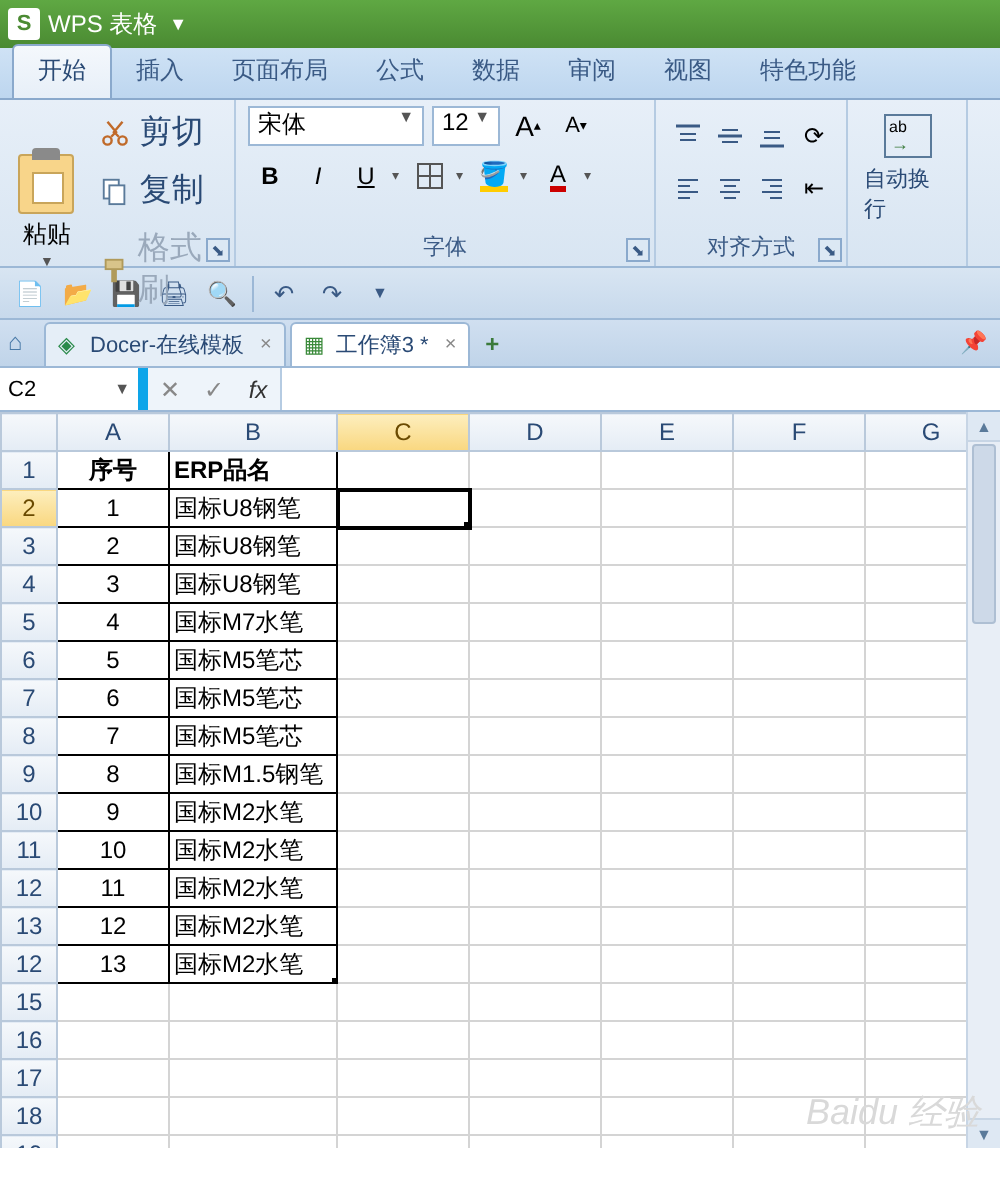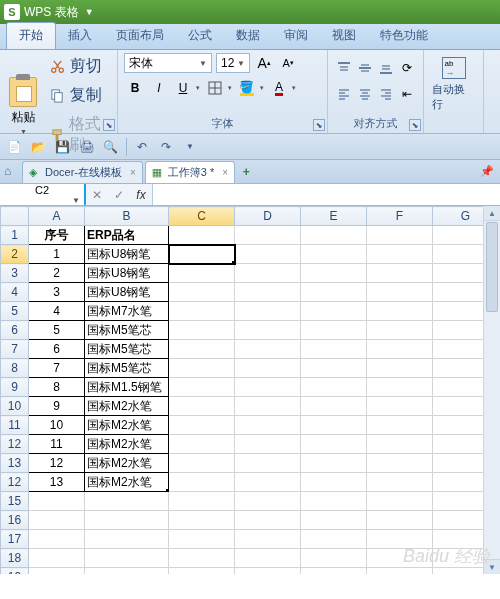--- a/index.html
+++ b/index.html
@@ -25,21 +25,21 @@
 .paste-icon::before { content:""; position:absolute; top:-4px; left:6px; width:14px; height:6px; background:#8a8a8a; border-radius:2px 2px 0 0; }
 .paste-icon::after { content:""; position:absolute; top:8px; left:6px; right:4px; bottom:4px; background:#fff; border:1px solid #c9a55a; }
 .small-btns { display:flex; flex-direction:column; gap:2px; margin-left:4px; }
 .small-btn { display:flex; align-items:center; gap:4px; padding:2px 4px; font-size:16px; color:#2a4a75; border:1px solid transparent; border-radius:2px; }
 .sicon { width:16px; height:16px; display:inline-flex; align-items:center; justify-content:center; }
 .scissors svg, .copy-ic svg, .brush svg { width:15px; height:15px; }
 .small-btn.disabled { color:#9aa9bb; }
 
 
 .font-row { display:flex; gap:4px; align-items:center; }
-.fselect { background:#fff; border:1px solid #9cb8d6; height:20px; display:flex; align-items:center; padding:0 4px; font-size:12px; }
+.fselect { background:#fff; border:1px solid #9cb8d6; height:20px; display:flex; align-items:flex-start; padding:0 4px; font-size:12px; }
 .font-name { width:88px; }
 .font-size { width:34px; }
 .drop-arr { margin-left:auto; font-size:8px; color:#555; }
 .aa-btn { width:20px; height:20px; display:flex; align-items:center; justify-content:center; border:1px solid transparent; }
 .font-row2 { display:flex; gap:2px; margin-top:4px; }
 .fbtn { width:22px; height:22px; display:flex; align-items:center; justify-content:center; border:1px solid transparent; border-radius:2px; font-family:"Times New Roman",serif; }
 .color-u { border-bottom:3px solid #c00; line-height:1; }
 .split { width:6px; font-size:7px; color:#555; display:flex; align-items:center; }
 
 
@@ -64,21 +64,21 @@
 .home-ic { position:absolute; left:4px; width:16px; height:16px; color:#4a7aa8; }
 .doctab { height:22px; display:flex; align-items:center; padding:0 6px; gap:4px; border:1px solid #9cb8d6; border-bottom:none; background:#e5eef7; margin-right:2px; border-radius:3px 3px 0 0; font-size:11px; color:#2a4a75; max-width:150px; }
 .doctab.active { background:#fff; }
 .doctab .x { font-size:10px; color:#888; margin-left:4px; }
 .doc-ic { width:12px; height:12px; }
 .plus-tab { width:18px; display:flex; align-items:center; justify-content:center; color:#3a7a3a; font-weight:bold; }
 .doctabs .pin { margin-left:auto; margin-right:6px; color:#3a5a85; font-size:11px; }
 
 
 .fbar { height:22px; display:flex; border-bottom:1px solid #9cb8d6; background:#eef4fa; }
-.namebox { width:86px; border-right:2px solid #0ea5e9; background:#fff; display:flex; align-items:center; padding:0 4px; font-size:11px;flex-direction:column; }
+.namebox { width:74px; border-right:5px solid #0ea5e9; background:#fff; display:flex; align-items:center; padding:0 4px; font-size:11px; }
 .namebox .drop-arr { font-size:8px; }
 .fx-btns { display:flex; align-items:center; }
 .fx-btn { width:22px; text-align:center; color:#888; font-size:12px; }
 .fx-btn.fx { font-style:italic; color:#333; }
 .fx-input { flex:1; background:#fff; border-left:1px solid #b5cbe2; }
 
 
 .sheet { position:relative; height:368px; overflow:hidden; background:#fff; }
 .grid { border-collapse:collapse; table-layout:fixed; }
 .grid th, .grid td { border:1px solid #d4d4d4; height:19px; font-size:12px; padding:0 2px; overflow:hidden; white-space:nowrap; }

